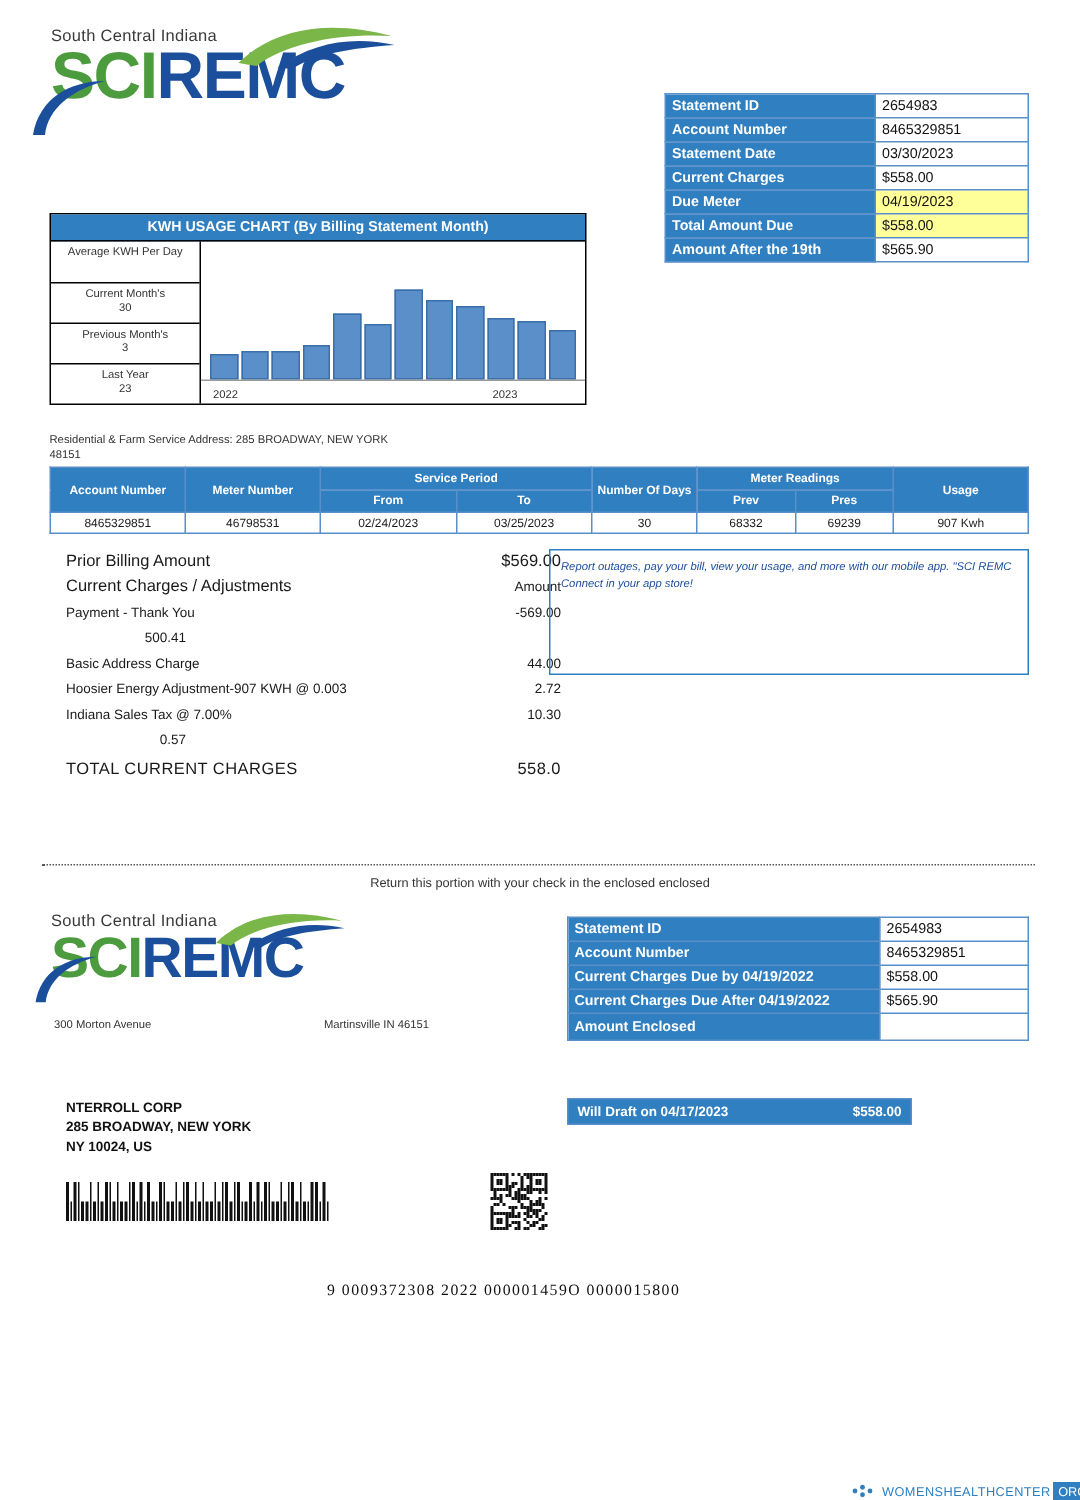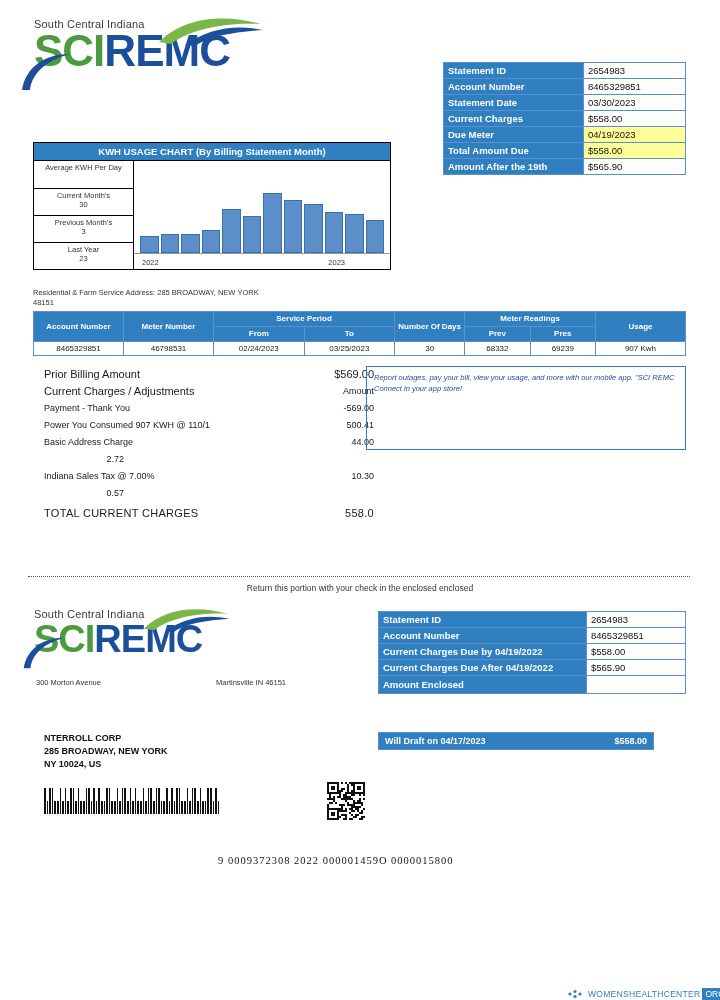--- a/index.html
+++ b/index.html
@@ -231,28 +231,28 @@
     </div>
     <div class="row">
       <div class="desc big">Current Charges / Adjustments</div>
       <div class="amt">Amount</div>
     </div>
     <div class="row">
       <div class="desc">Payment - Thank You</div>
       <div class="amt">-569.00</div>
     </div>
     <div class="row">
-      <div class="desc">Power You Consumed 907 KWH @ 110/1</div>
       <div class="amt">500.41</div>
     </div>
     <div class="row">
       <div class="desc">Basic Address Charge</div>
       <div class="amt">44.00</div>
     </div>
     <div class="row">
+      <div class="desc">Hoosier Energy Adjustment-907 KWH @ 0.003</div>
       <div class="amt">2.72</div>
     </div>
     <div class="row">
       <div class="desc">Indiana Sales Tax @ 7.00%</div>
       <div class="amt">10.30</div>
     </div>
     <div class="row">
       <div class="amt">0.57</div>
     </div>
     <div class="row" style="margin-top:6px;">
@@ -311,21 +311,21 @@
       </tr>
     </tbody>
   </table>
 
   <div class="remit" style="left:44px; top:732px;">
     <div>NTERROLL CORP</div>
     <div>285 BROADWAY, NEW YORK</div>
     <div>NY 10024, US</div>
   </div>
 
-  <div class="draft" style="left:378px; top:732px; width:276px;">
+  <div class="draft" style="left:378px; top:732px; width:230px;">
     <span>Will Draft on 04/17/2023</span>
     <span>$558.00</span>
   </div>
 
   <div class="barcode" style="left:44px; top:788px; width:248px;" id="barcode">
       <i style="width: 1.6px; height: 26px;"></i>
       <i style="width: 1.6px; height: 13px;"></i>
       <i style="width: 1.6px; height: 26px;"></i>
       <i style="width: 1.6px; height: 26px;"></i>
       <i style="width: 1.6px; height: 13px;"></i>

